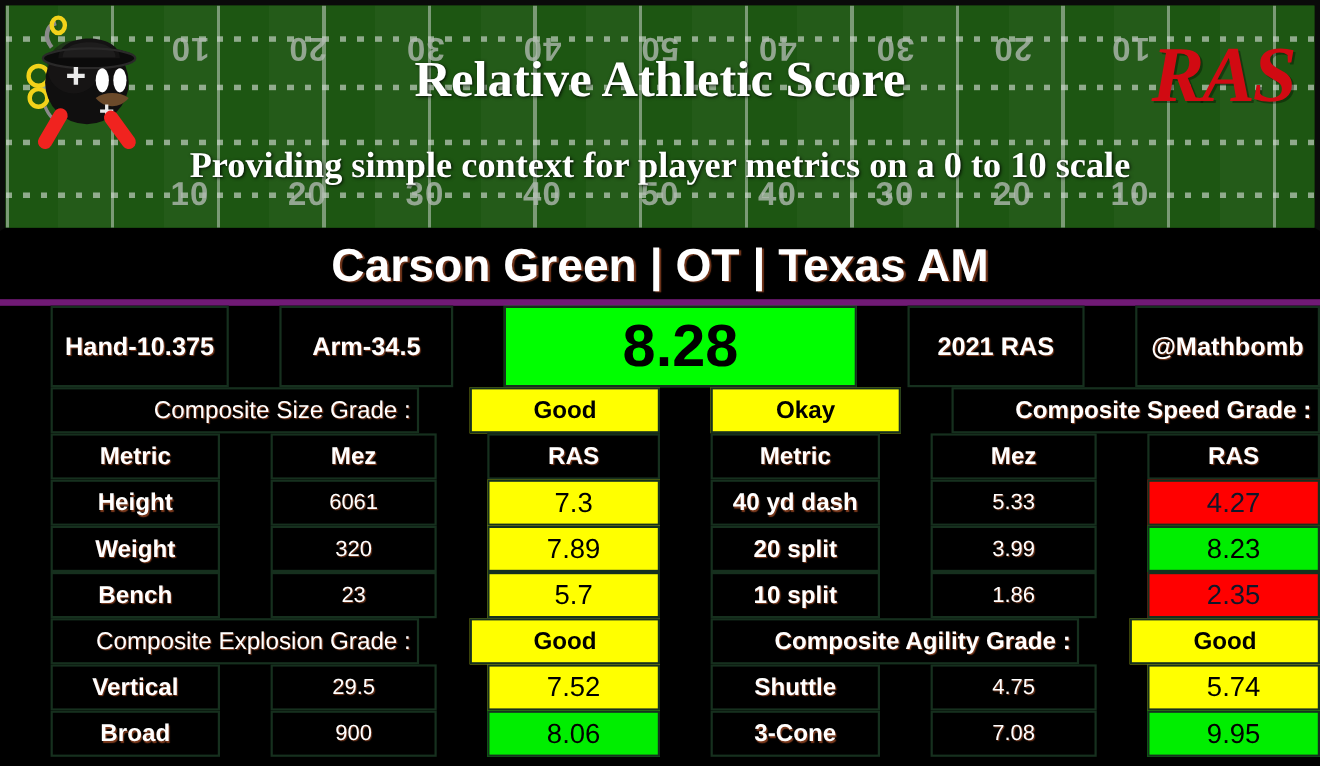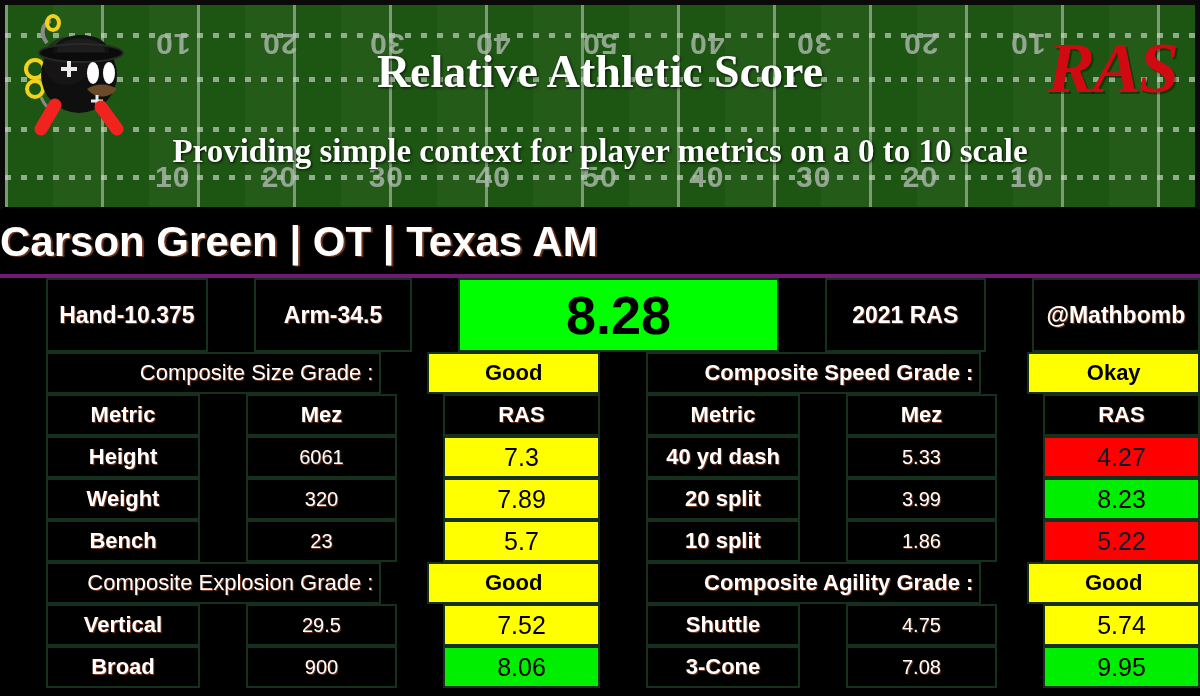--- a/index.html
+++ b/index.html
@@ -118,22 +118,22 @@
     text-shadow: 1px 1px 3px rgba(0,0,0,0.85);
   }
 
   
   .player-bar {
     width: 1200px;
     height: 68px;
     background: #000;
     display: flex;
     align-items: center;
-    justify-content: flex-start;
-    border-bottom: 4px solid #701a75;
+    justify-content: center;
+    border-bottom: 6px solid #701a75;
   }
   .player-bar .name {
     font-family: "Liberation Sans", sans-serif;
     font-weight: bold;
     font-size: 42px;
     color: #ffffff;
     letter-spacing: 0px;
     text-shadow: 2px 1px 1px rgba(255,120,60,0.45);
   }
 
@@ -287,22 +287,22 @@
     <div class="cell c-hand">Hand-10.375</div>
     <div class="cell c-arm">Arm-34.5</div>
     <div class="cell c-score">8.28</div>
     <div class="cell c-year">2021 RAS</div>
     <div class="cell c-handle">@Mathbomb</div>
   </div>
 
   <div class="row row-grade">
     <div class="cell g-label">Composite Size Grade :</div>
     <div class="cell g-value bg-yellow">Good</div>
+    <div class="cell g-value-r bg-yellow">Okay</div>
     <div class="cell g-label-r">Composite Speed Grade :</div>
-    <div class="cell g-value-r bg-yellow">Okay</div>
   </div>
 
   <div class="row row-head">
     <div class="cell c-metric">Metric</div>
     <div class="cell c-mez">Mez</div>
     <div class="cell c-ras">RAS</div>
     <div class="cell c-metric">Metric</div>
     <div class="cell c-mez">Mez</div>
     <div class="cell c-ras">RAS</div>
   </div>
@@ -324,21 +324,21 @@
     <div class="cell c-mez">3.99</div>
     <div class="cell c-ras bg-green">8.23</div>
   </div>
 
   <div class="row row-data">
     <div class="cell c-metric">Bench</div>
     <div class="cell c-mez">23</div>
     <div class="cell c-ras bg-yellow">5.7</div>
     <div class="cell c-metric">10 split</div>
     <div class="cell c-mez">1.86</div>
-    <div class="cell c-ras bg-red">5.22</div>
+    <div class="cell c-ras bg-red">2.35</div>
   </div>
 
   <div class="row row-grade">
     <div class="cell g-label">Composite Explosion Grade :</div>
     <div class="cell g-value bg-yellow">Good</div>
     <div class="cell g-label-r">Composite Agility Grade :</div>
     <div class="cell g-value-r bg-yellow">Good</div>
   </div>
 
   <div class="row row-data">

